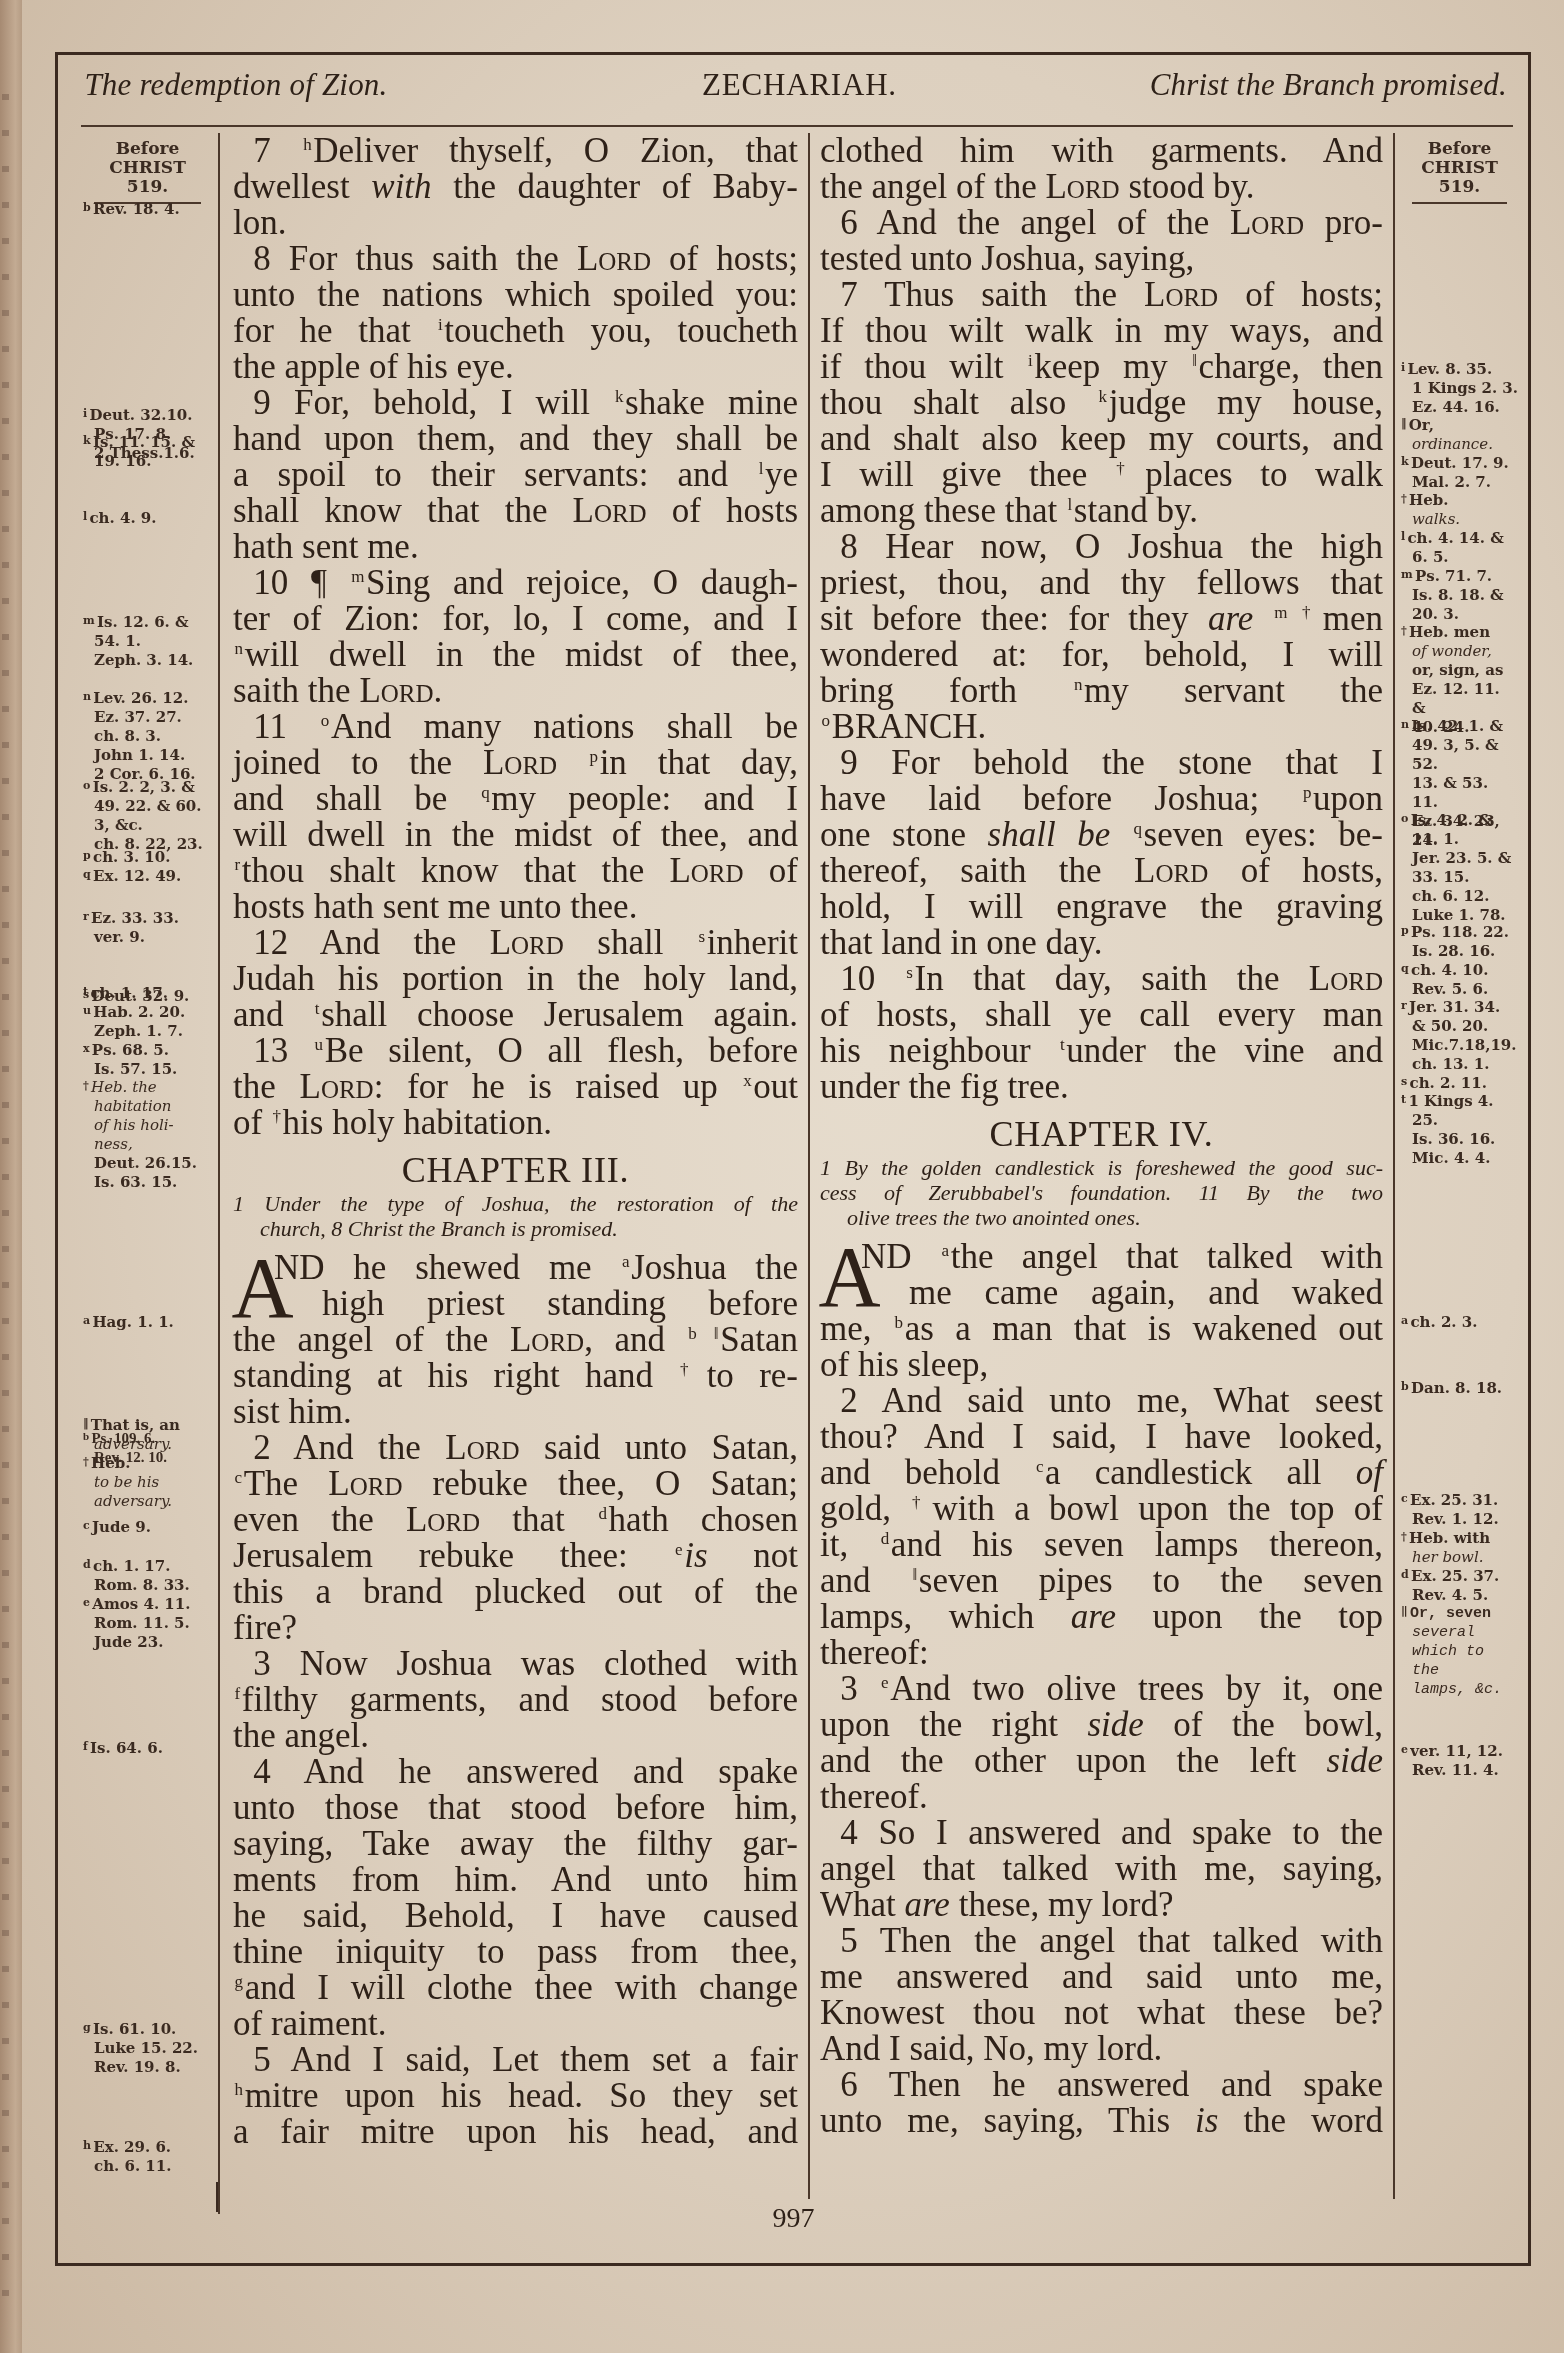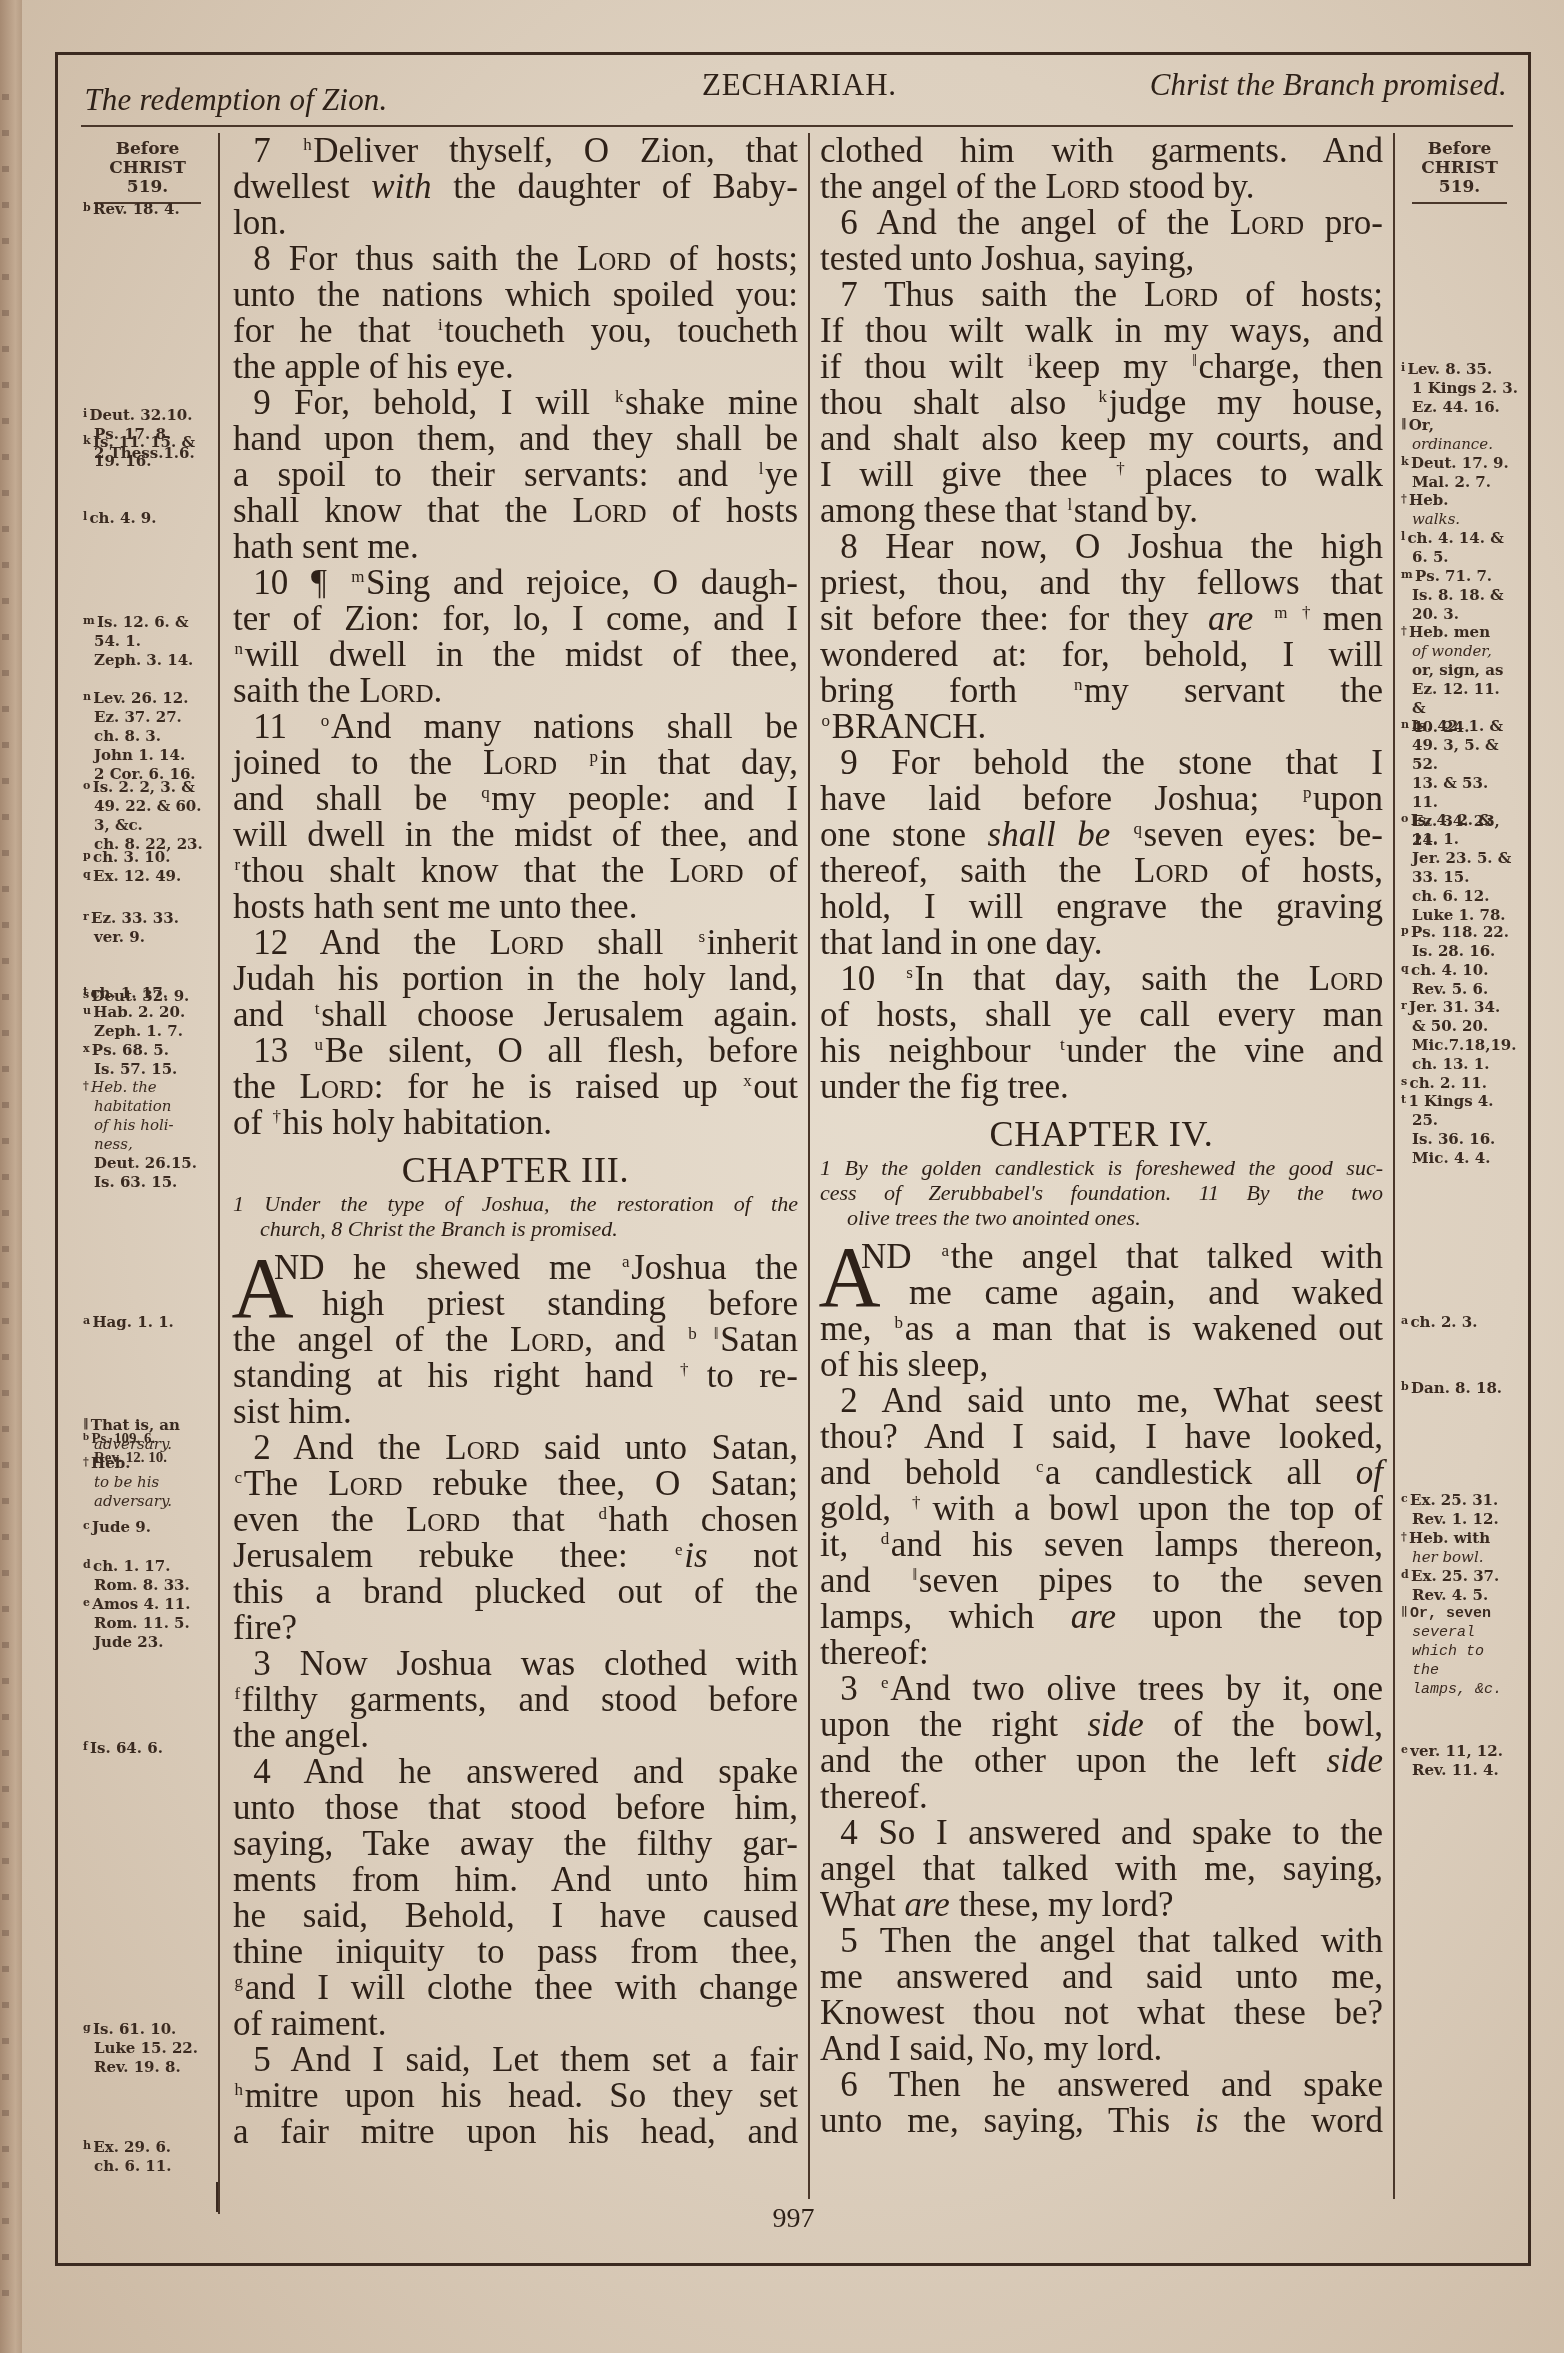--- a/index.html
+++ b/index.html
@@ -24,21 +24,21 @@
   .frame {
     position: absolute; left: 33px; top: 52px; width: 1470px; height: 2208px;
     border: 3.1px solid #3b2a20;
   }
   .header {
     position: absolute; left: 53px; top: 61px; width: 1449px; height: 56px;
   }
   .header .left, .header .right {
     position: absolute; top: 6.3px; font-style: italic; font-size: 31px; letter-spacing: 0.2px;
   }
-  .header .left { left: 9.4px; margin-top: 15px; }
+  .header .left { left: 9.4px; }
   .header .right { right: 17px; }
   .header .center {
     position: absolute; left: 0; right: 0; top: 6.3px; text-align: center; font-size: 31px; letter-spacing: 0.8px;
   }
   .header-rule {
     position: absolute; left: 59px; top: 125px; width: 1432px; height: 2.3px; background: #4a372a;
   }
   .margin {
     position: absolute; top: 131px; font-family: "DejaVu Serif", "Liberation Serif", serif; font-weight: bold;
     font-size: 15px; line-height: 19px; color: #3a2a20;

